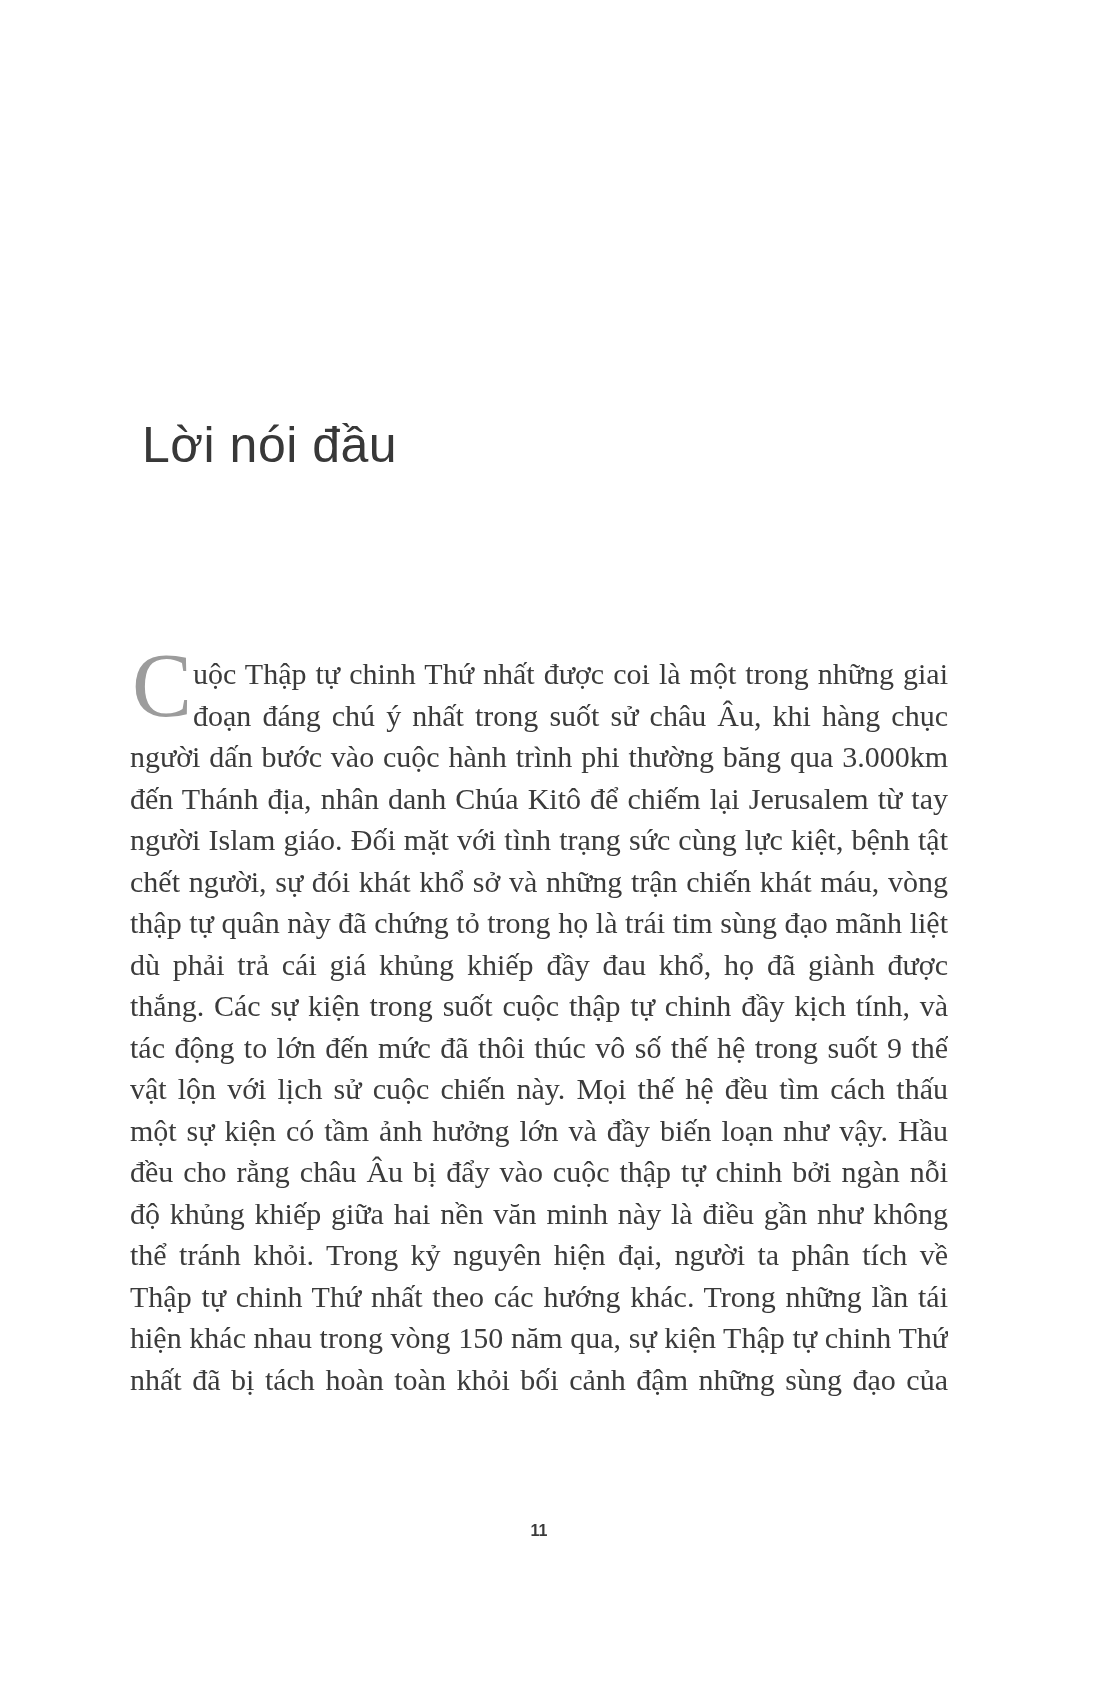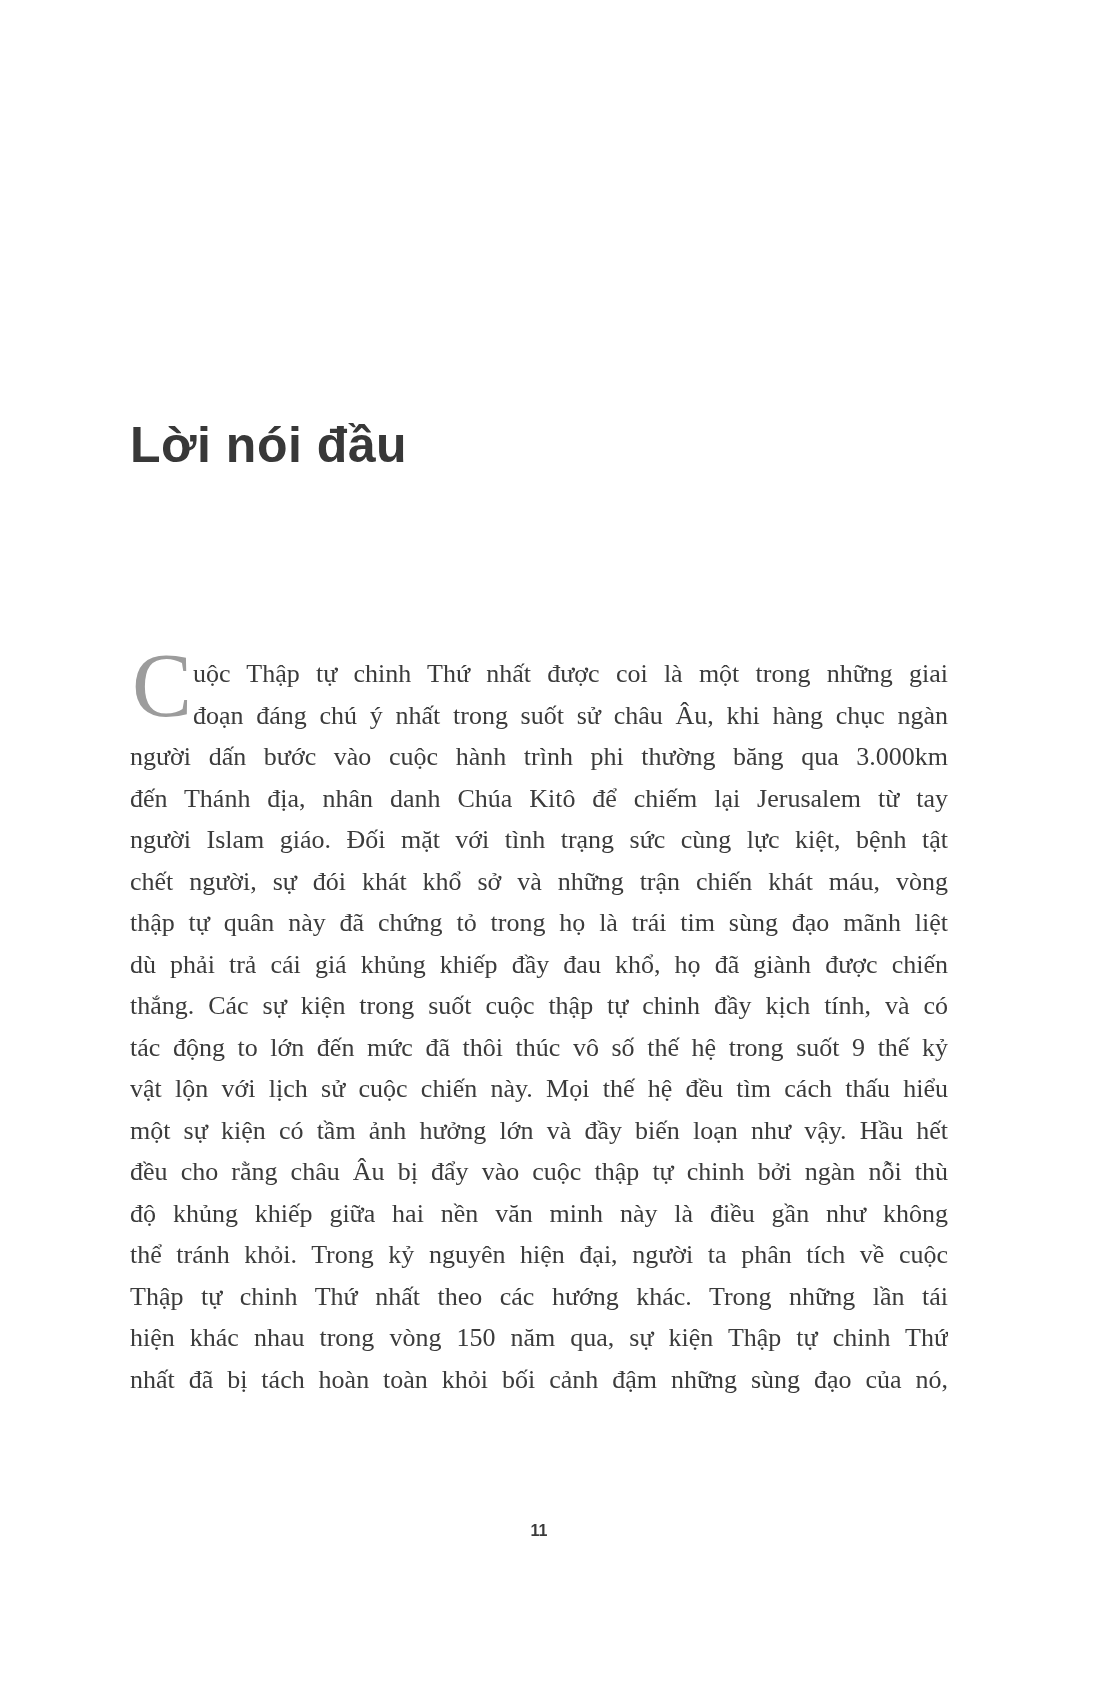--- a/index.html
+++ b/index.html
@@ -14,24 +14,24 @@
   .page {
     position: relative;
     width: 1100px;
     height: 1700px;
     background: var(--bg);
     overflow: hidden;
     font-family: "Liberation Serif", "DejaVu Serif", serif;
   }
   .heading {
     position: absolute;
-    left: 130px;
+    left: 142px;
     top: 420px;
     font-family: "Liberation Sans", "DejaVu Sans", sans-serif;
-    font-weight: bold;
+    font-weight: normal;
     font-size: 50px;
     line-height: 50px;
     letter-spacing: 0.5px;
     color: var(--heading-color);
   }
   .paragraph {
     position: absolute;
     left: 130px;
     top: 653px;
     width: 818px;
@@ -41,21 +41,21 @@
     left: 2px;
     top: -12px;
     font-family: "Liberation Serif", "DejaVu Serif", serif;
     font-size: 90px;
     line-height: 90px;
     color: var(--dropcap-color);
   }
   .lines { width: 818px; }
   .para-line {
     height: 41.5px;
-    font-size: 26px;
+    font-size: 30px;
     line-height: 41.5px;
     color: var(--body-color);
     text-align: justify;
     text-align-last: justify;
     overflow: hidden;
     white-space: normal;
   }
   .lines .para-line:nth-child(1),
   .lines .para-line:nth-child(2) {
     padding-left: 63px;

